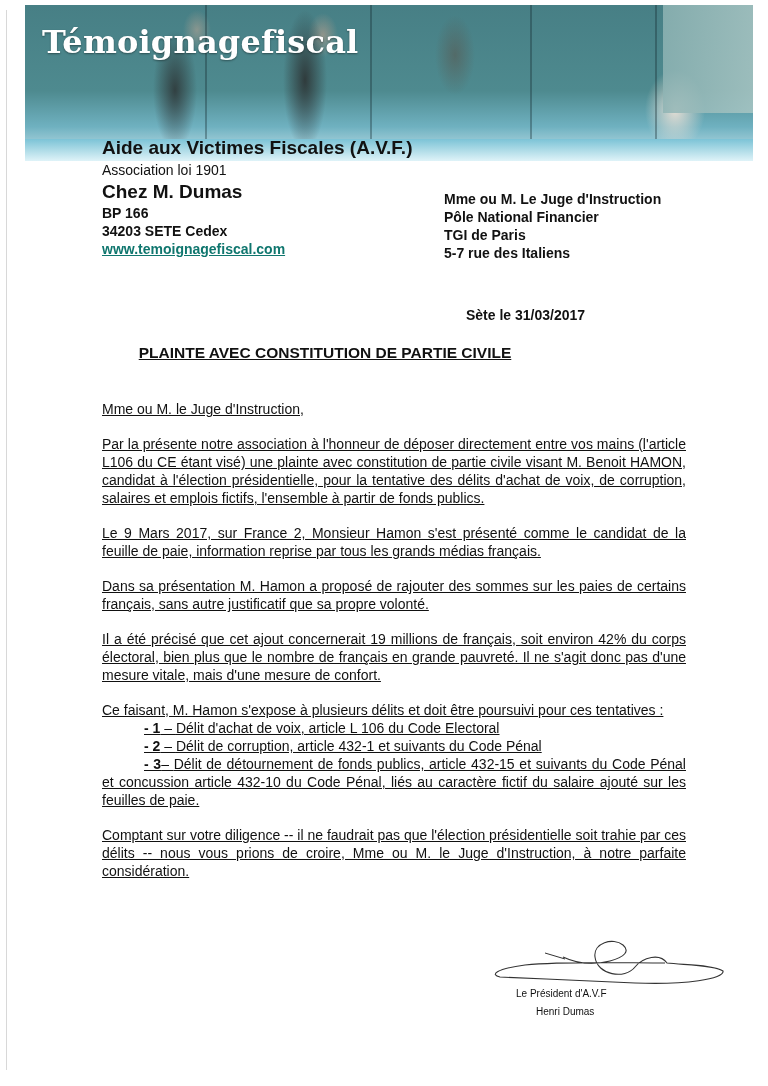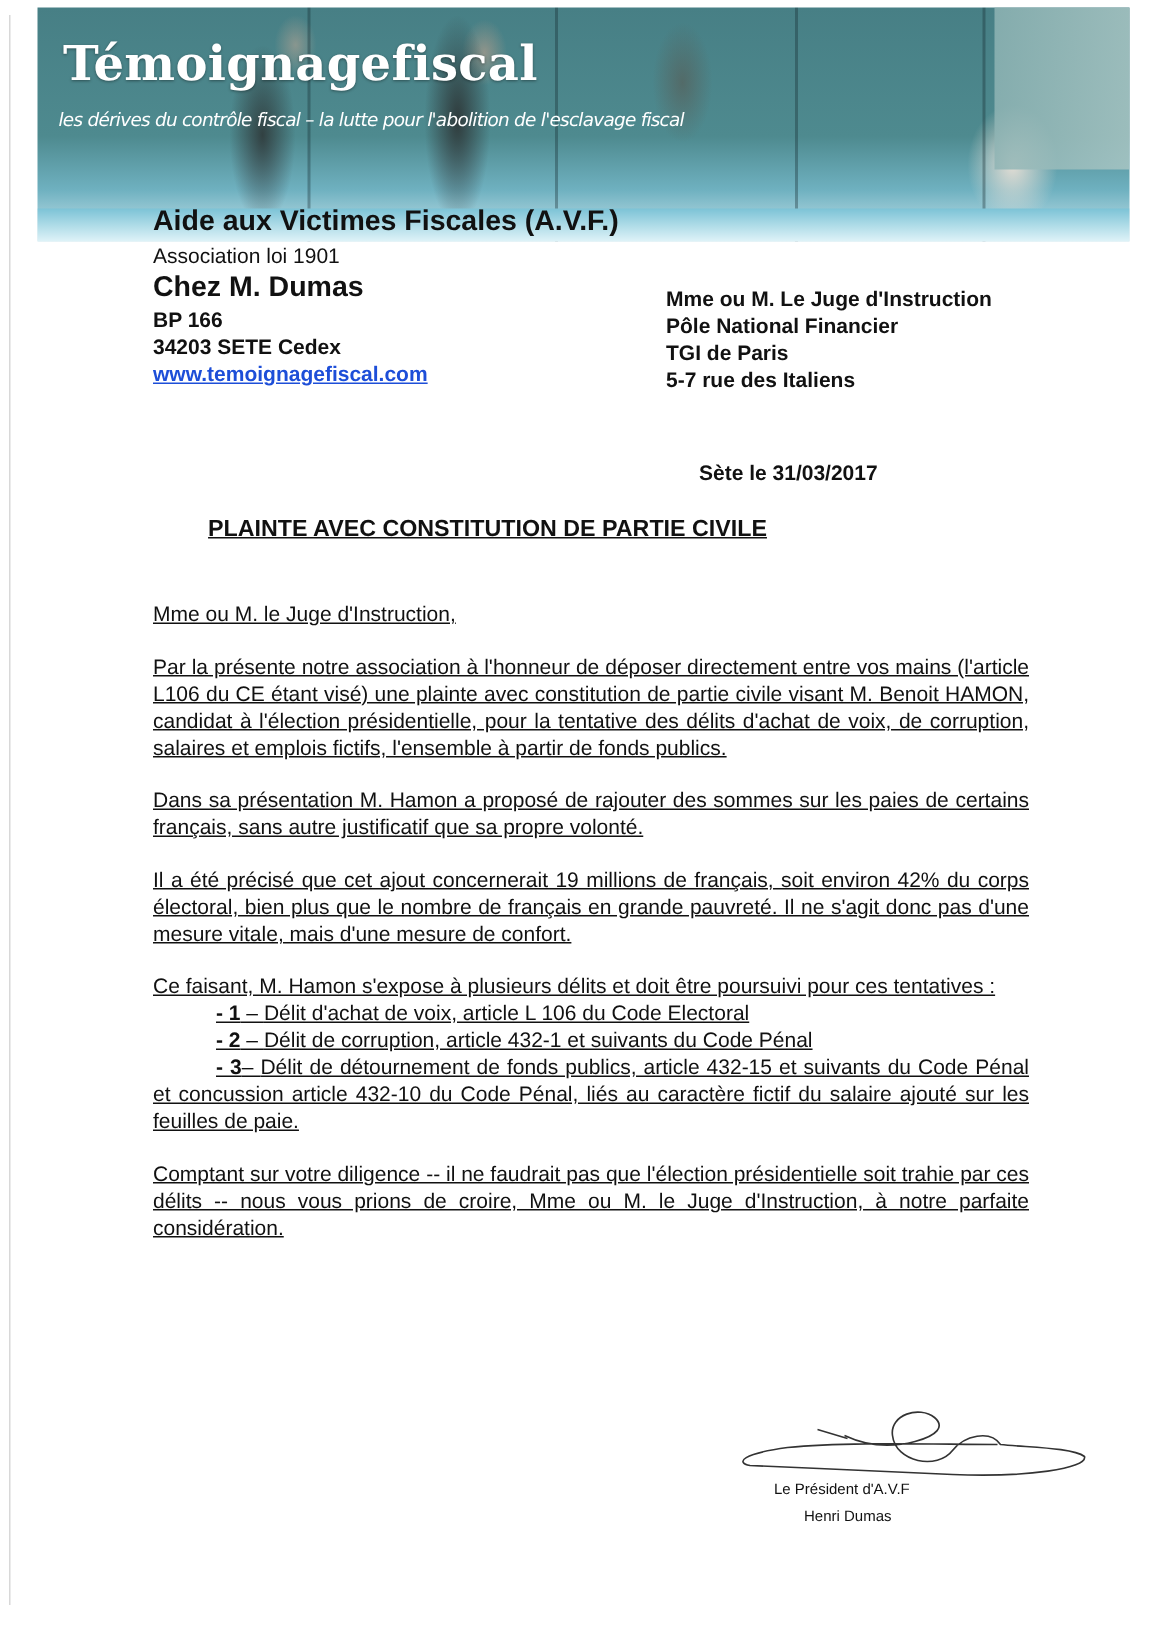--- a/index.html
+++ b/index.html
@@ -29,21 +29,21 @@
   }
   .banner-tagline {
     position: absolute; left: 14px; top: 68px; font-family: "DejaVu Sans", sans-serif; font-style: italic;
     font-size: 12.3px; color: #ffffff; letter-spacing: -0.5px; white-space: nowrap;
   }
   .sender { position: absolute; left: 102px; top: 135px; }
   .sender .org { font-size: 19px; font-weight: bold; line-height: 26px; }
   .sender .assoc { font-size: 14px; line-height: 18px; }
   .sender .chez { font-size: 19px; font-weight: bold; line-height: 24px; margin-top: 1px; }
   .sender .line-b { font-size: 14px; font-weight: bold; line-height: 18px; }
-  .sender .link { font-size: 14px; font-weight: bold; line-height: 18px; color: #1d4ed8; text-decoration: underline; }
+  .sender .link { font-size: 14px; font-weight: bold; line-height: 18px; color: #0f766e; text-decoration: underline; }
   .recipient { position: absolute; left: 444px; top: 190px; font-size: 14px; font-weight: bold; line-height: 18px; }
   .date { position: absolute; left: 466px; top: 307px; font-size: 14px; font-weight: bold; }
   .title {
     position: absolute; left: 0; width: 650px; top: 344px; text-align: center; font-size: 15.5px;
     font-weight: bold; text-decoration: underline;
   }
   .body {
     position: absolute; left: 102px; width: 584px; top: 400px; font-size: 14px; line-height: 18px;
     text-align: justify;
     text-decoration: underline;
@@ -63,21 +63,20 @@
 <div class="left-rule"></div>
 
 <div class="banner">
   <div class="pillar" style="left:180px"></div>
   <div class="pillar" style="left:345px"></div>
   <div class="pillar" style="left:505px"></div>
   <div class="pillar" style="left:630px"></div>
   <div class="panel"></div>
   <div class="floor"></div>
   <div class="banner-title">Témoignagefiscal</div>
-  <div class="banner-tagline">les dérives du contrôle fiscal – la lutte pour l'abolition de l'esclavage fiscal</div>
 </div>
 
 <div class="sender">
   <div class="org">Aide aux Victimes Fiscales (A.V.F.)</div>
   <div class="assoc">Association loi 1901</div>
   <div class="chez">Chez M. Dumas</div>
   <div class="line-b">BP 166</div>
   <div class="line-b">34203 SETE Cedex</div>
   <div class="link">www.temoignagefiscal.com</div>
 </div>
@@ -89,20 +88,21 @@
   <div>5-7 rue des Italiens</div>
 </div>
 
 <div class="date">Sète le 31/03/2017</div>
 
 <div class="title">PLAINTE AVEC CONSTITUTION DE PARTIE CIVILE</div>
 
 <div class="body">
   <p class="greeting">Mme ou M.  le Juge d'Instruction,</p>
   <p>Par la présente notre association à l'honneur de déposer directement entre vos mains (l'article L106 du CE étant visé) une plainte avec constitution de partie civile visant M. Benoit HAMON, candidat à l'élection présidentielle, pour la tentative des délits d'achat de voix, de corruption, salaires et emplois fictifs, l'ensemble à partir de fonds publics.</p>
+  <p>Le 9 Mars 2017, sur France 2, Monsieur Hamon s'est présenté comme le candidat de la feuille de paie, information reprise par tous les grands médias français.</p>
   <p>Dans sa présentation M. Hamon a proposé de rajouter des sommes sur les paies de certains français, sans autre justificatif que sa propre volonté.</p>
   <p>Il a été précisé que cet ajout concernerait 19 millions de français, soit environ 42% du corps électoral, bien plus que le nombre de français en grande pauvreté. Il ne s'agit donc pas d'une mesure vitale, mais d'une mesure de confort.</p>
   <div style="margin-bottom:17px">
     <div>Ce faisant, M. Hamon s'expose à plusieurs délits et doit être poursuivi pour ces tentatives :</div>
     <div class="item"><span class="num">- 1</span><span> – </span><span>Délit d'achat de voix, article L 106 du Code Electoral</span></div>
     <div class="item"><span class="num">- 2</span><span> – </span><span>Délit de corruption, article 432-1 et suivants du Code Pénal</span></div>
     <div class="item-3"><span class="num">- 3</span><span>– </span><span>Délit de détournement de fonds publics, article 432-15 et suivants du Code Pénal et concussion article 432-10 du Code Pénal, liés au caractère fictif du salaire ajouté sur les feuilles de paie.</span></div>
   </div>
   <p>Comptant sur votre diligence -- il ne faudrait pas que l'élection présidentielle soit trahie par ces délits -- nous vous prions de croire, Mme ou M. le Juge d'Instruction, à notre parfaite considération.</p>
 </div>

